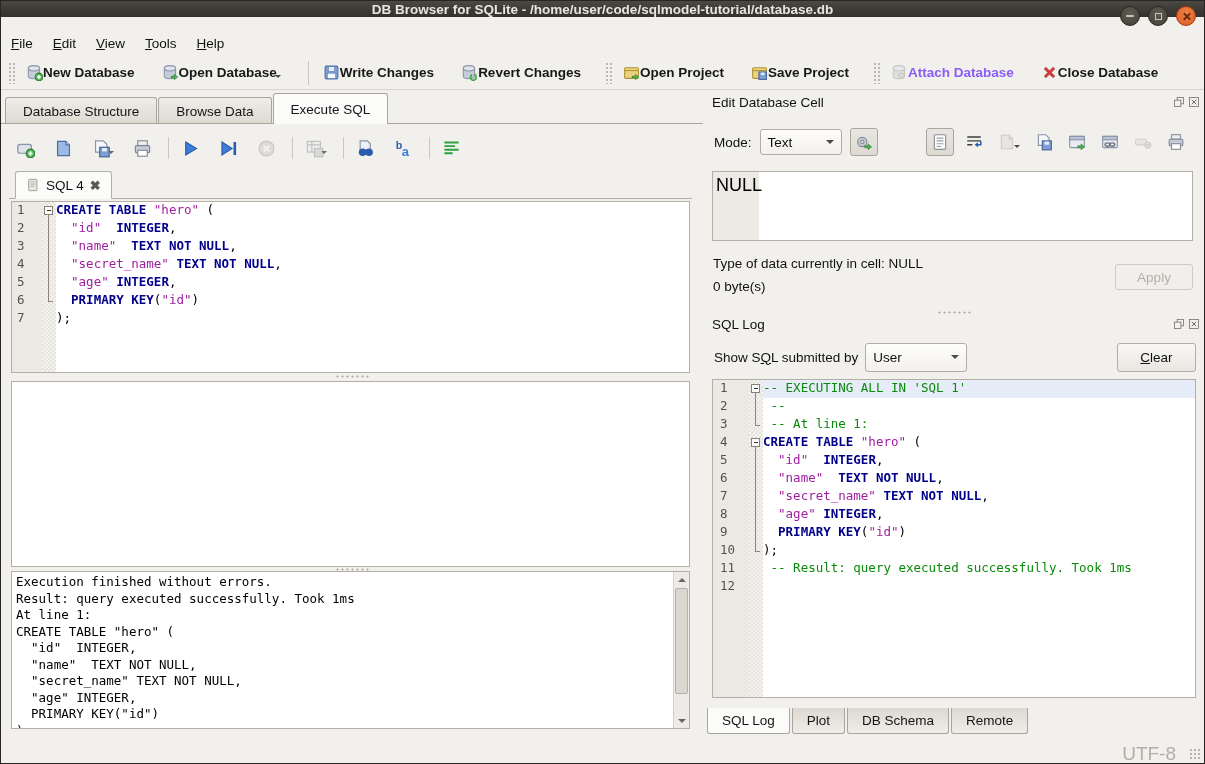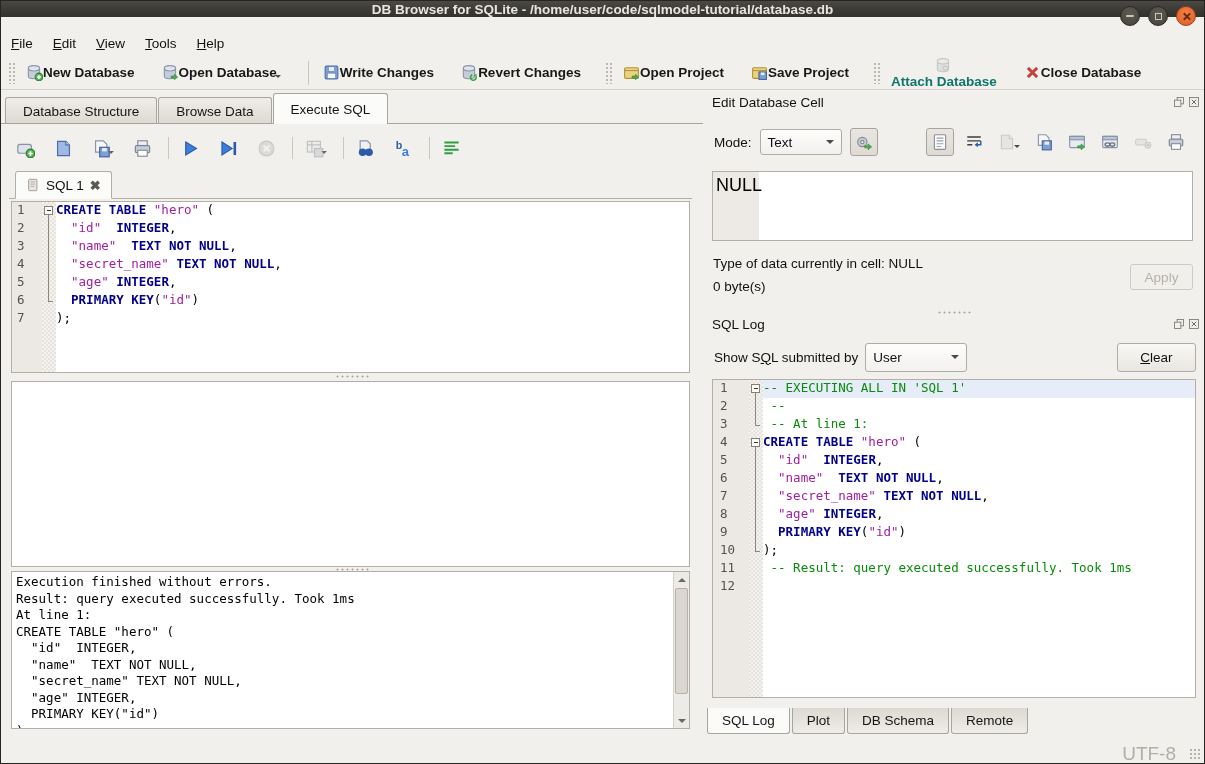--- a/index.html
+++ b/index.html
@@ -30,21 +30,21 @@
   .menu-item u{text-decoration:underline;}
 
   
   .toolbar{position:absolute;left:0;top:55px;right:0;height:34px;display:flex;align-items:center;
     border-bottom:1px solid #d7d3cb;padding-left:3px;}
   .tb-handle{width:7px;height:22px;margin:0 4px;
     background-image:radial-gradient(circle,#bcb8af 1px,transparent 1.2px);background-size:4px 4px;}
   .tb-sep{width:1px;height:24px;background:#ccc8c0;margin:0 7px;}
   .tb-btn{display:flex;align-items:center;padding:4px 7px;margin-right:13px;
     font-size:13.5px;font-weight:bold;color:#181818;white-space:nowrap;}
-  .tb-btn.disabled{color:#0f766e;flex-direction:column;}
+  .tb-btn.disabled{color:#8b5cf6;}
   .tb-btn.disabled svg{opacity:.45;filter:grayscale(80%);}
   .icon16{width:17px;height:17px;display:inline-flex;}
   .caret{width:0;height:0;border:3.5px solid transparent;border-top-color:#4a4a4a;margin:10px 0 0 -2px;}
 
   
   #left{position:absolute;left:0;top:90px;width:702px;height:650px;padding-left:48px;}
   .tabbar{position:absolute;left:4px;top:2px;height:31px;display:flex;align-items:flex-end;}
   .mtab{padding:6px 17px 6px;font-size:13.5px;color:#151515;border:1px solid #a9a49c;border-bottom:none;
     background:linear-gradient(#efede9,#ddd9d2);border-radius:3px 3px 0 0;margin-right:1px;height:27px;}
   .mtab.active{background:#fbfbfa;height:31px;padding-top:8px;position:relative;z-index:2;}
@@ -367,21 +367,21 @@
       </div>
 
     <div class="sqltabrow">
       <div class="sqltab">
         <span class="icon16" id="sqltab-icon" style="width:14px;height:14px;">
             <svg viewBox="0 0 16 16" xmlns="http://www.w3.org/2000/svg">
               <rect x="3" y="1.5" width="9.5" height="13" rx="1" fill="#e9e6e0" stroke="#9a968e"></rect>
               <path d="M5 4.5h5.5M5 7h5.5M5 9.5h4.5" stroke="#aaa69e" stroke-width="0.9"></path>
             </svg>
           </span>
-        <span>SQL 1</span>
+        <span>SQL 4</span>
         <span class="tabclose"></span>
       </div>
     </div>
 
     <div class="editorbox" id="sqleditor">
       <div class="fold-col-bg"></div>
     <div class="crow">
           <span class="lnum">1</span>
           <span class="fold s">
             <span class="fbox"></span>
@@ -558,21 +558,21 @@
           </span>
         </span>
     </div>
 
     <div class="cellbox">
       <span class="val">NULL</span>
     </div>
 
     <div style="position:absolute;left:10px;top:165px;font-size:13.5px;color:#111;">Type of data currently in cell: NULL</div>
     <div style="position:absolute;left:10px;top:188px;font-size:13.5px;color:#111;">0 byte(s)</div>
-    <div class="pbtn disabled" style="position:absolute;right:13px;top:173px;width:63px;height:26px;margin-left:12px;">Apply</div>
+    <div class="pbtn disabled" style="position:absolute;right:13px;top:173px;width:78px;height:26px;margin-left:12px;">Apply</div>
 
     <div class="hsplit" style="top:219px;left:9px;right:10px;">
         <div class="dots"></div>
       </div>
 
     <div class="dockhead" style="top:226px;">
       <span>SQL Log</span>
       <span class="dockbtns">
         <span id="log-float"><svg viewBox="0 0 16 16" xmlns="http://www.w3.org/2000/svg">
               <rect x="5.5" y="2" width="8.5" height="8.5" fill="none" stroke="#6b6860"></rect>

